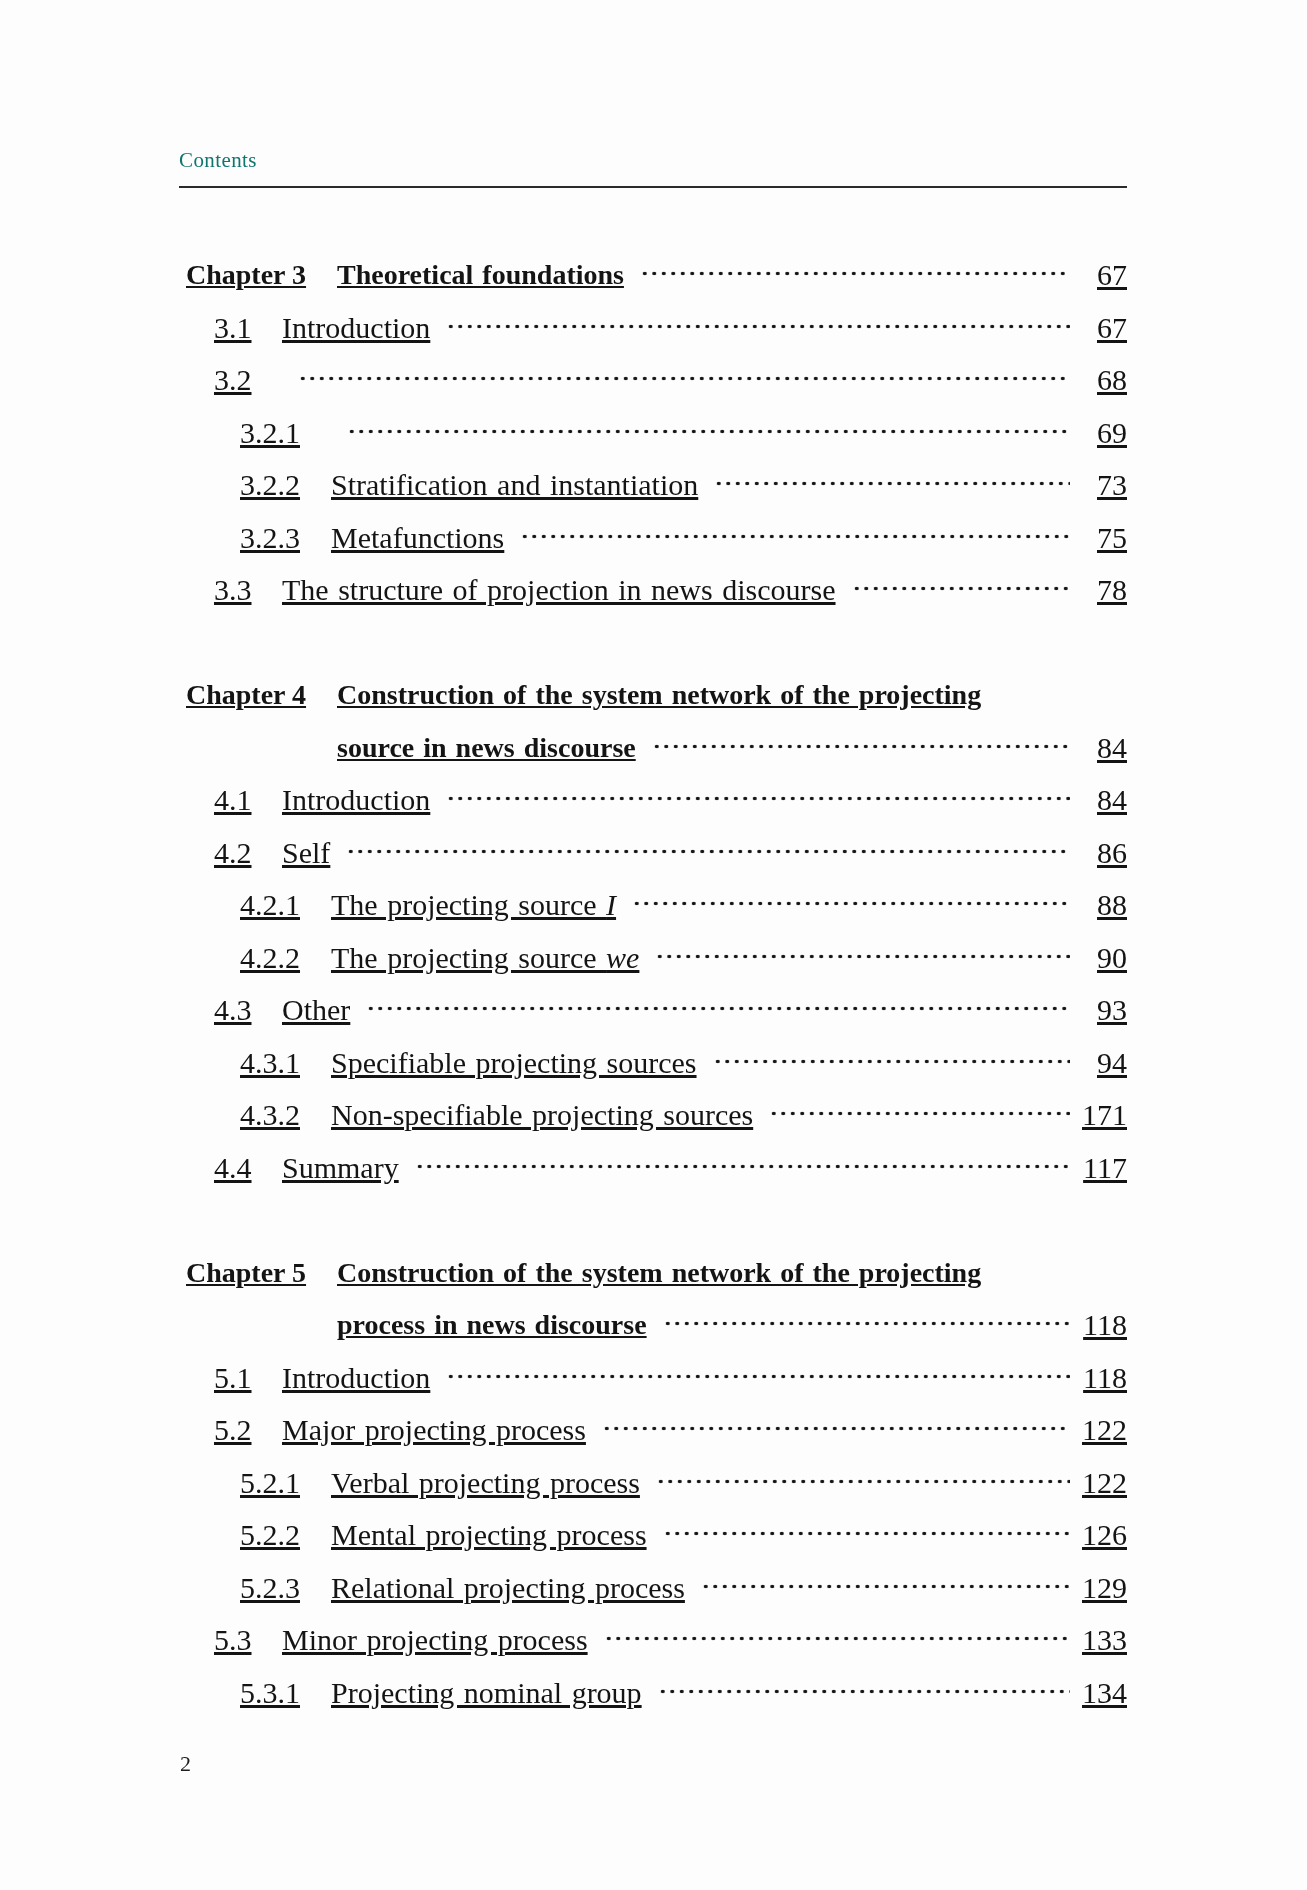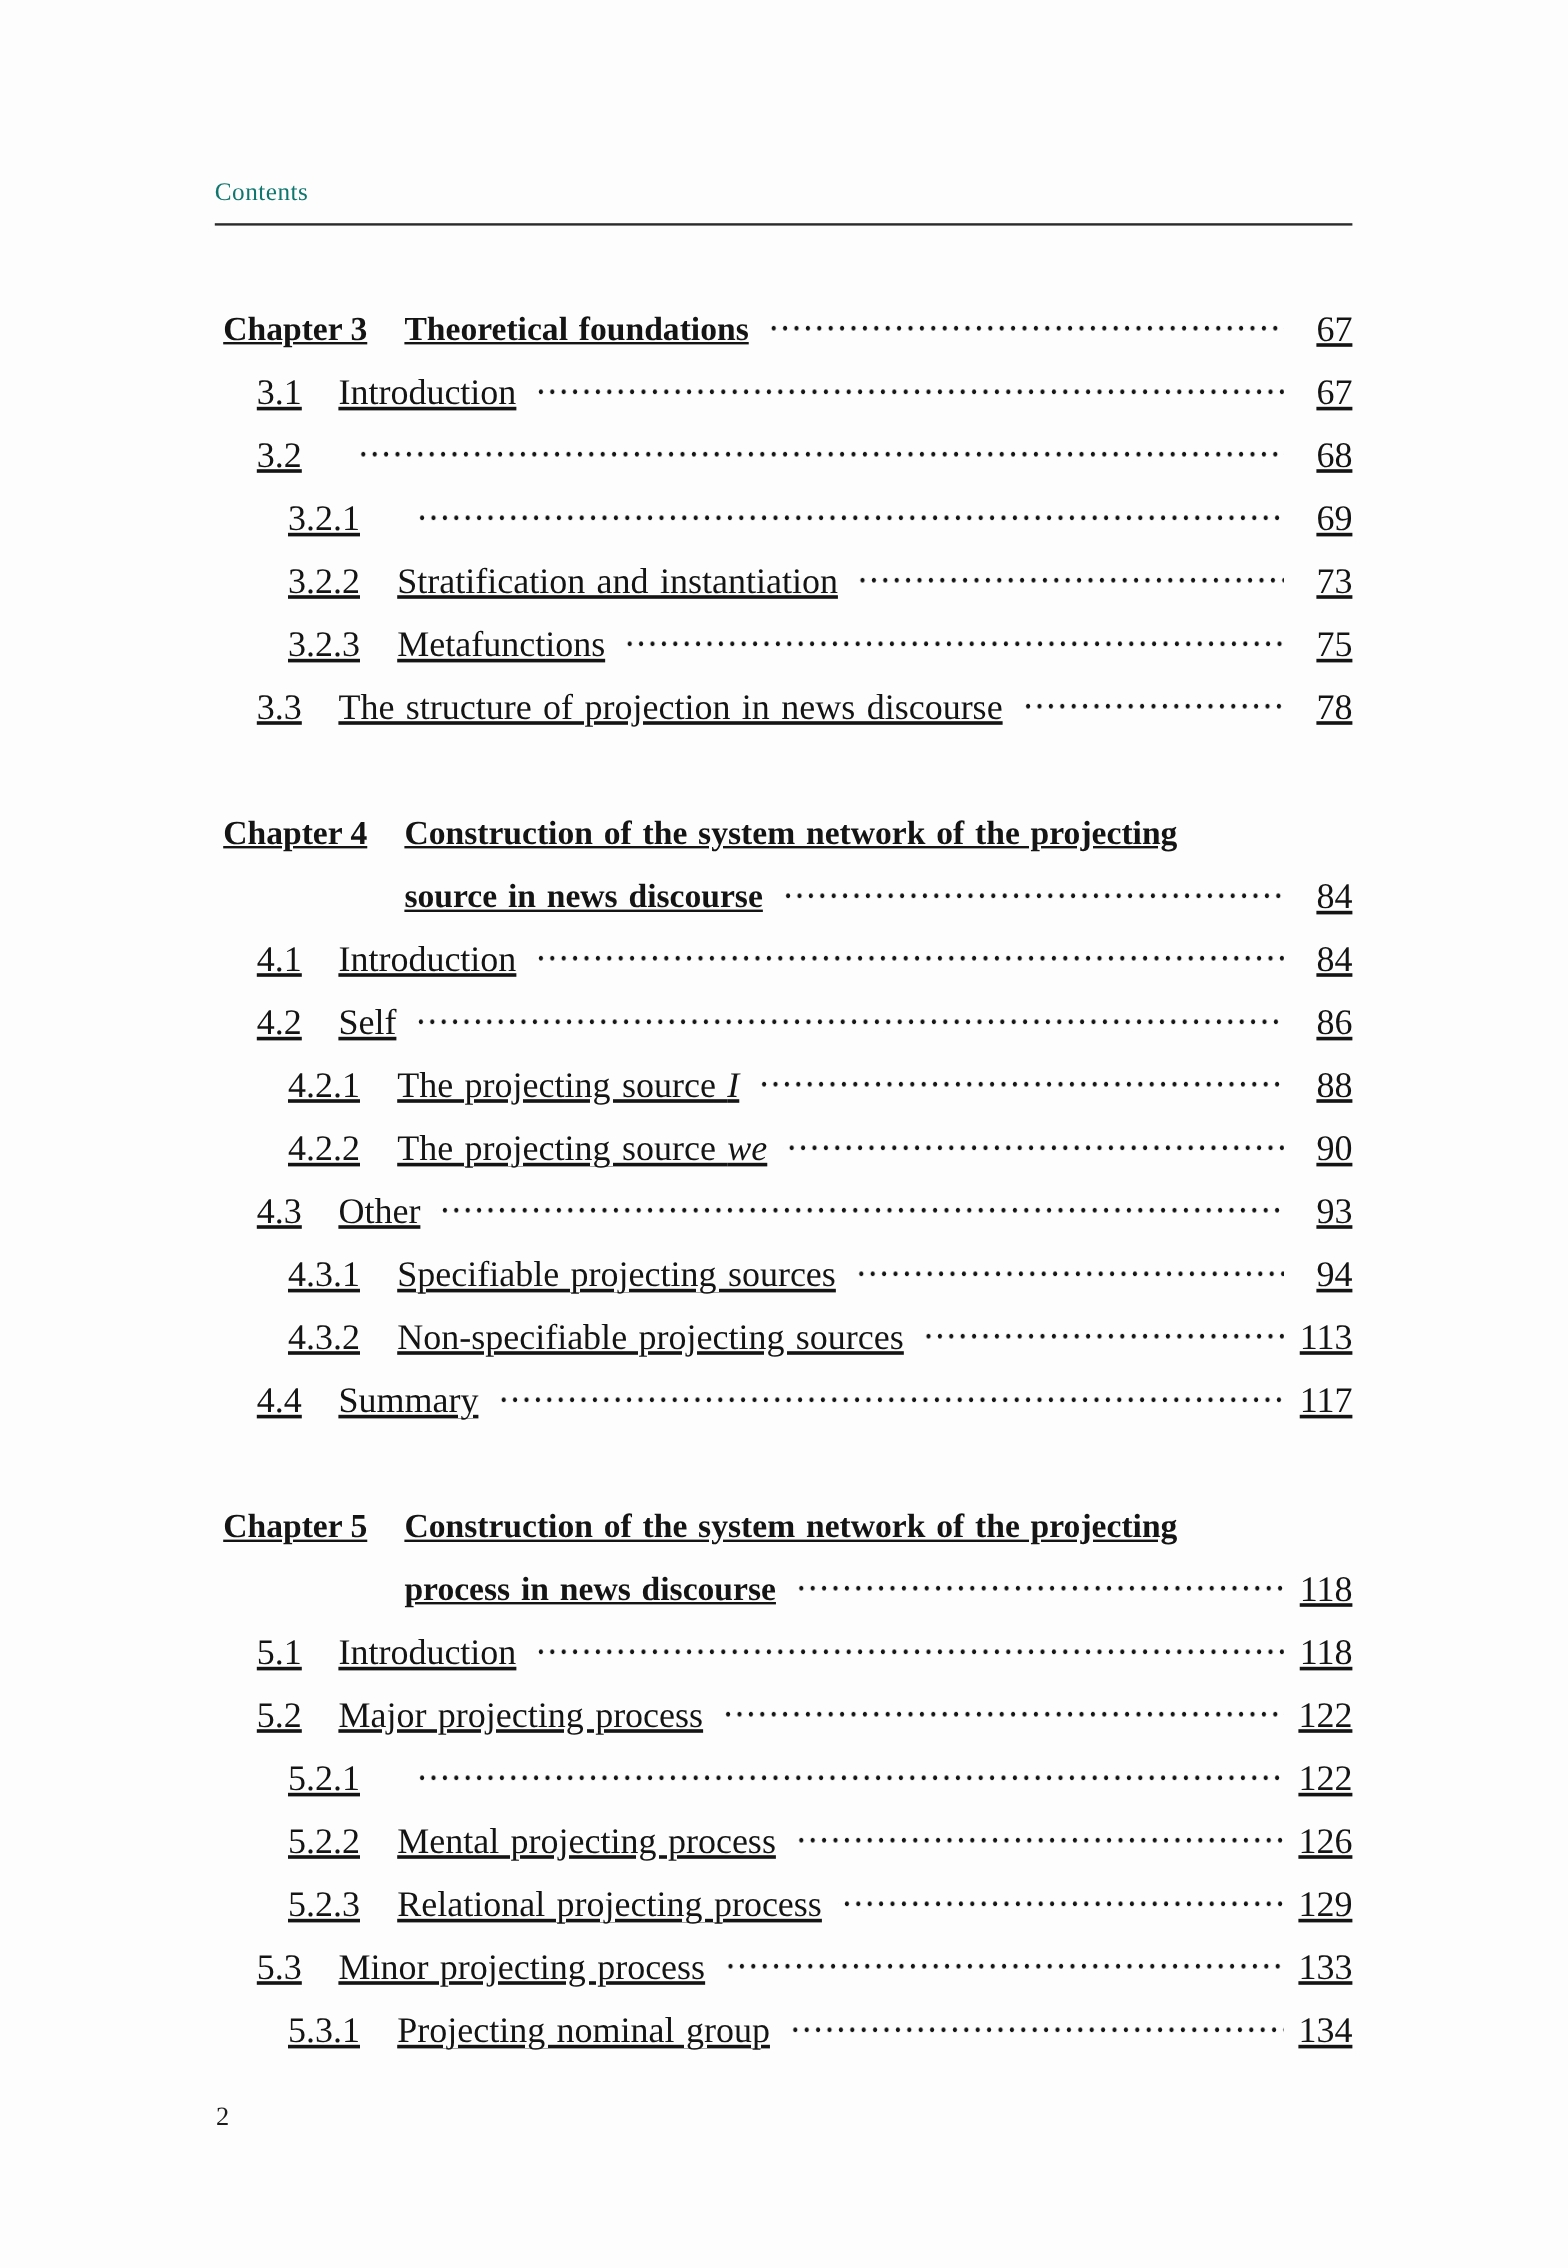--- a/index.html
+++ b/index.html
@@ -165,21 +165,21 @@
         <div class="row lvl2">
           <span class="num">4.3.1</span>
           <span class="title">Specifiable projecting sources</span>
           <div class="leader"></div>
           <span class="pg">94</span>
         </div>
         <div class="row lvl2">
           <span class="num">4.3.2</span>
           <span class="title">Non-specifiable projecting sources</span>
           <div class="leader"></div>
-          <span class="pg">113</span>
+          <span class="pg">171</span>
         </div>
         <div class="row lvl1">
           <span class="num">4.4</span>
           <span class="title">Summary</span>
           <div class="leader"></div>
           <span class="pg">117</span>
         </div>
       </section>
       <section class="chapter">
         <div class="ch-head">
@@ -202,20 +202,21 @@
           <span class="pg">118</span>
         </div>
         <div class="row lvl1">
           <span class="num">5.2</span>
           <span class="title">Major projecting process</span>
           <div class="leader"></div>
           <span class="pg">122</span>
         </div>
         <div class="row lvl2">
           <span class="num">5.2.1</span>
+          <span class="title">Verbal projecting process</span>
           <div class="leader"></div>
           <span class="pg">122</span>
         </div>
         <div class="row lvl2">
           <span class="num">5.2.2</span>
           <span class="title">Mental projecting process</span>
           <div class="leader"></div>
           <span class="pg">126</span>
         </div>
         <div class="row lvl2">

